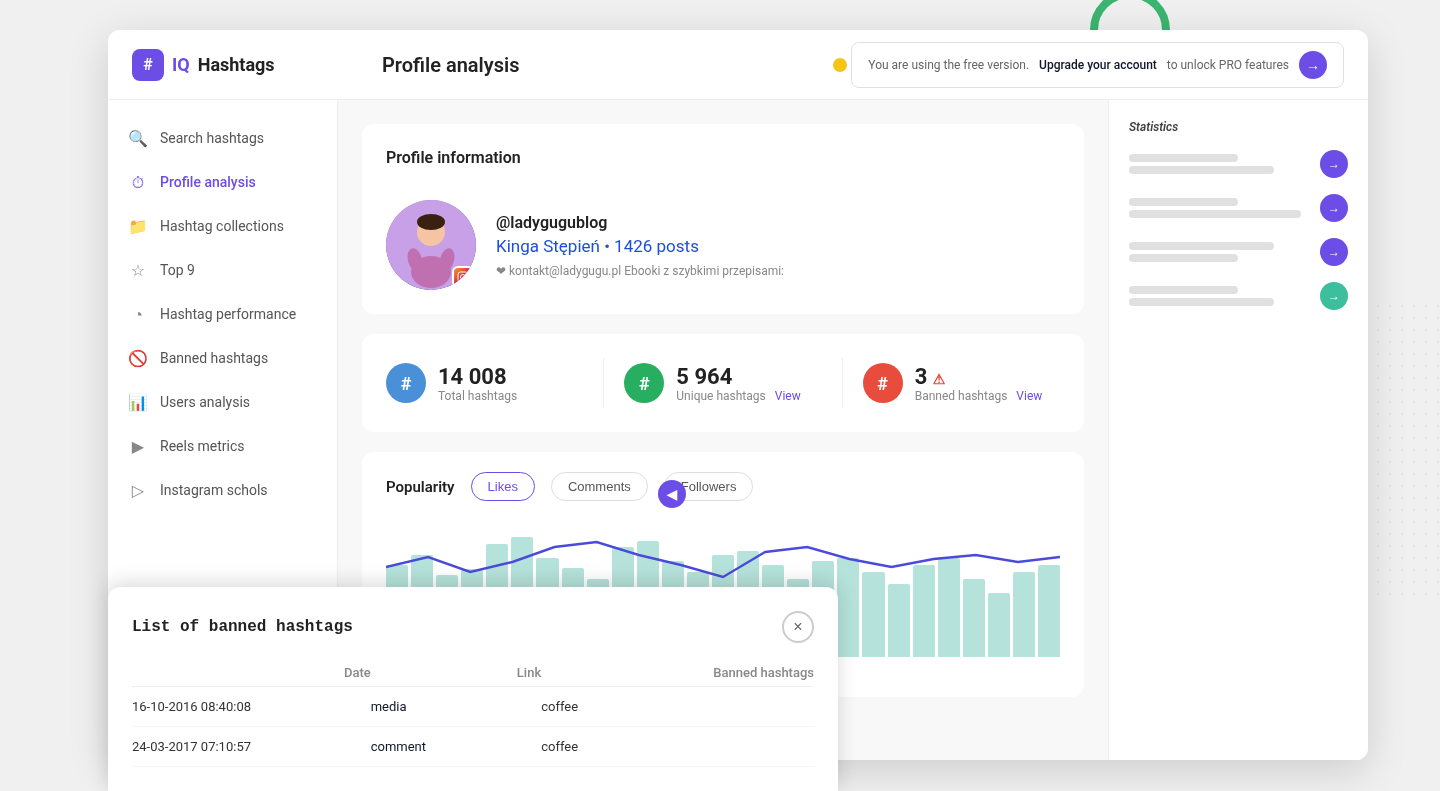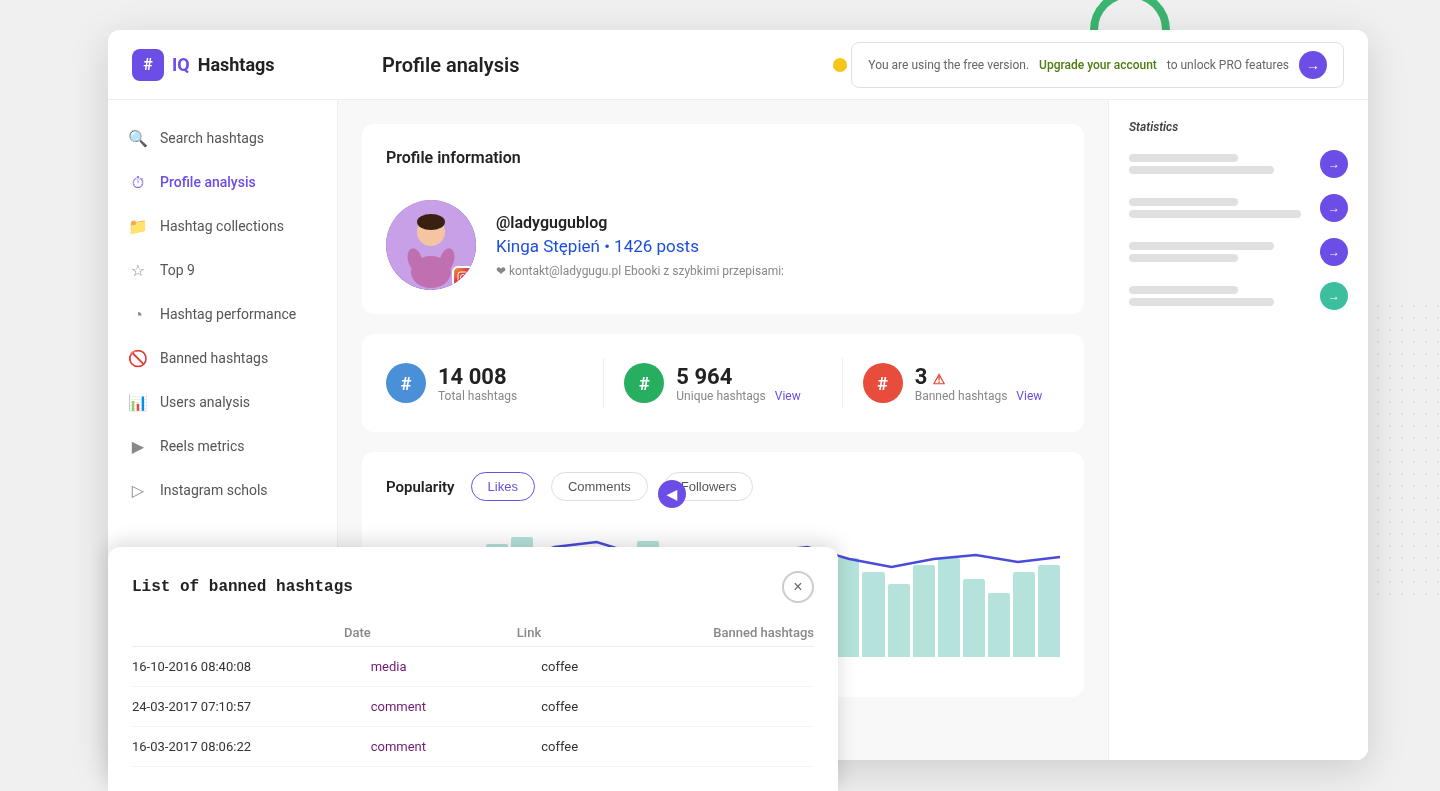--- a/index.html
+++ b/index.html
@@ -88,21 +88,21 @@
       border: 1px solid #e0e0e0;
       border-radius: 8px;
       padding: 8px 16px;
       font-size: 12px;
       color: #666;
       display: flex;
       align-items: center;
       gap: 10px;
     }
     .upgrade-link {
-      color: #4d7c0f;
+      color: #0f172a;
       text-decoration: none;
       font-weight: 500;
     }
     .upgrade-arrow {
       width: 28px;
       height: 28px;
       background: #6c4de6;
       border-radius: 50%;
       display: flex;
       align-items: center;
@@ -473,21 +473,21 @@
       font-weight: 500;
       padding: 6px 0;
       border-bottom: 1px solid #eee;
     }
     .modal-table td {
       padding: 12px 0;
       border-bottom: 1px solid #f5f5f5;
       color: #333;
     }
     .modal-table td.link-cell a {
-      color: #701a75;
+      color: #0f172a;
       text-decoration: none;
     }
     .col-date { width: 35%; }
     .col-link { width: 25%; }
     .col-banned { width: 40%; }
 
     
     .green-ring {
       position: absolute;
       top: -10px;
@@ -769,20 +769,15 @@
     <tr>
       <td>16-10-2016 08:40:08</td>
       <td class="link-cell"><a href="#">media</a></td>
       <td>coffee</td>
     </tr>
         <tr>
       <td>24-03-2017 07:10:57</td>
       <td class="link-cell"><a href="#">comment</a></td>
       <td>coffee</td>
     </tr>
-        <tr>
-      <td>16-03-2017 08:06:22</td>
-      <td class="link-cell"><a href="#">comment</a></td>
-      <td>coffee</td>
-    </tr>
       </tbody>
   </table>
 </div>
 
 </body></html>

